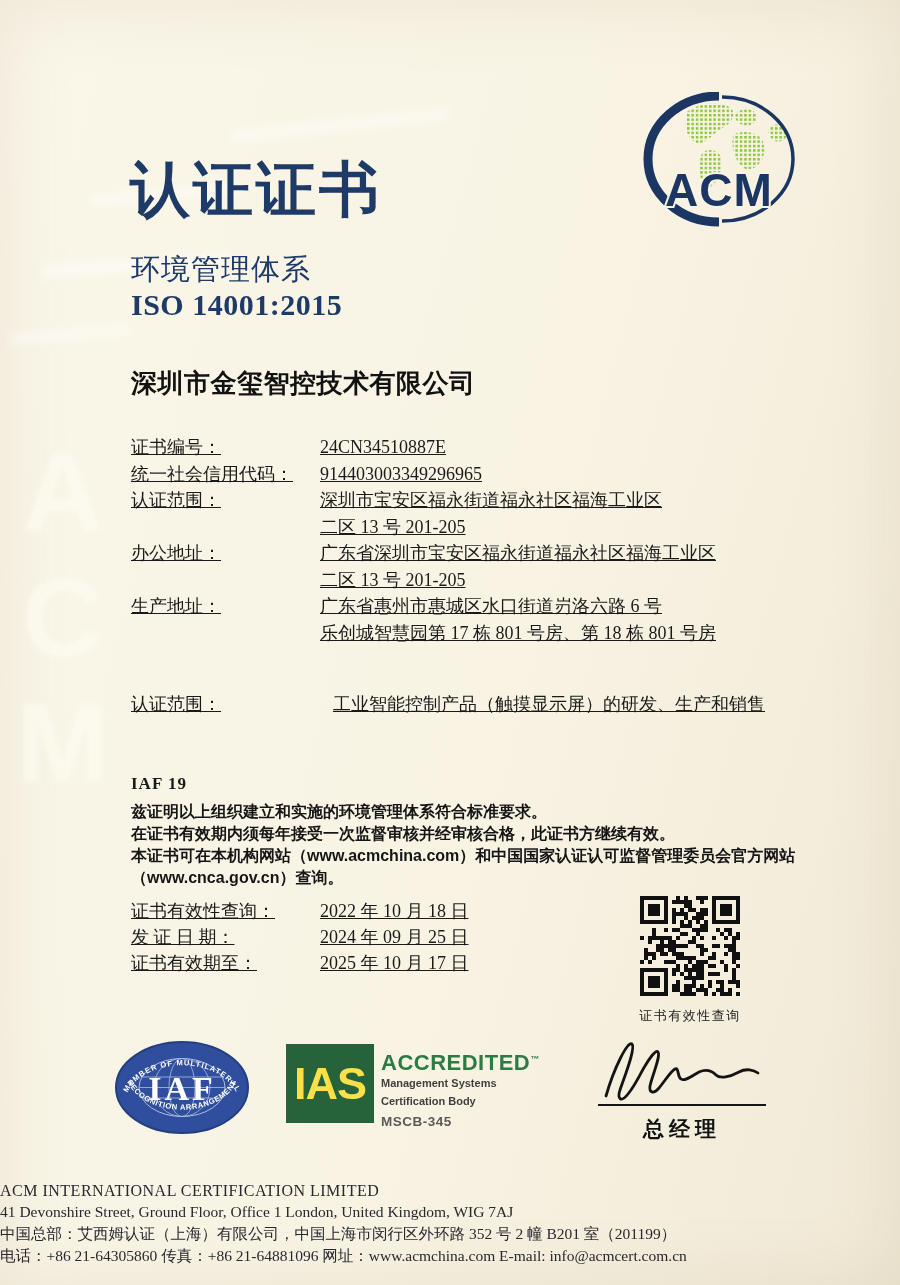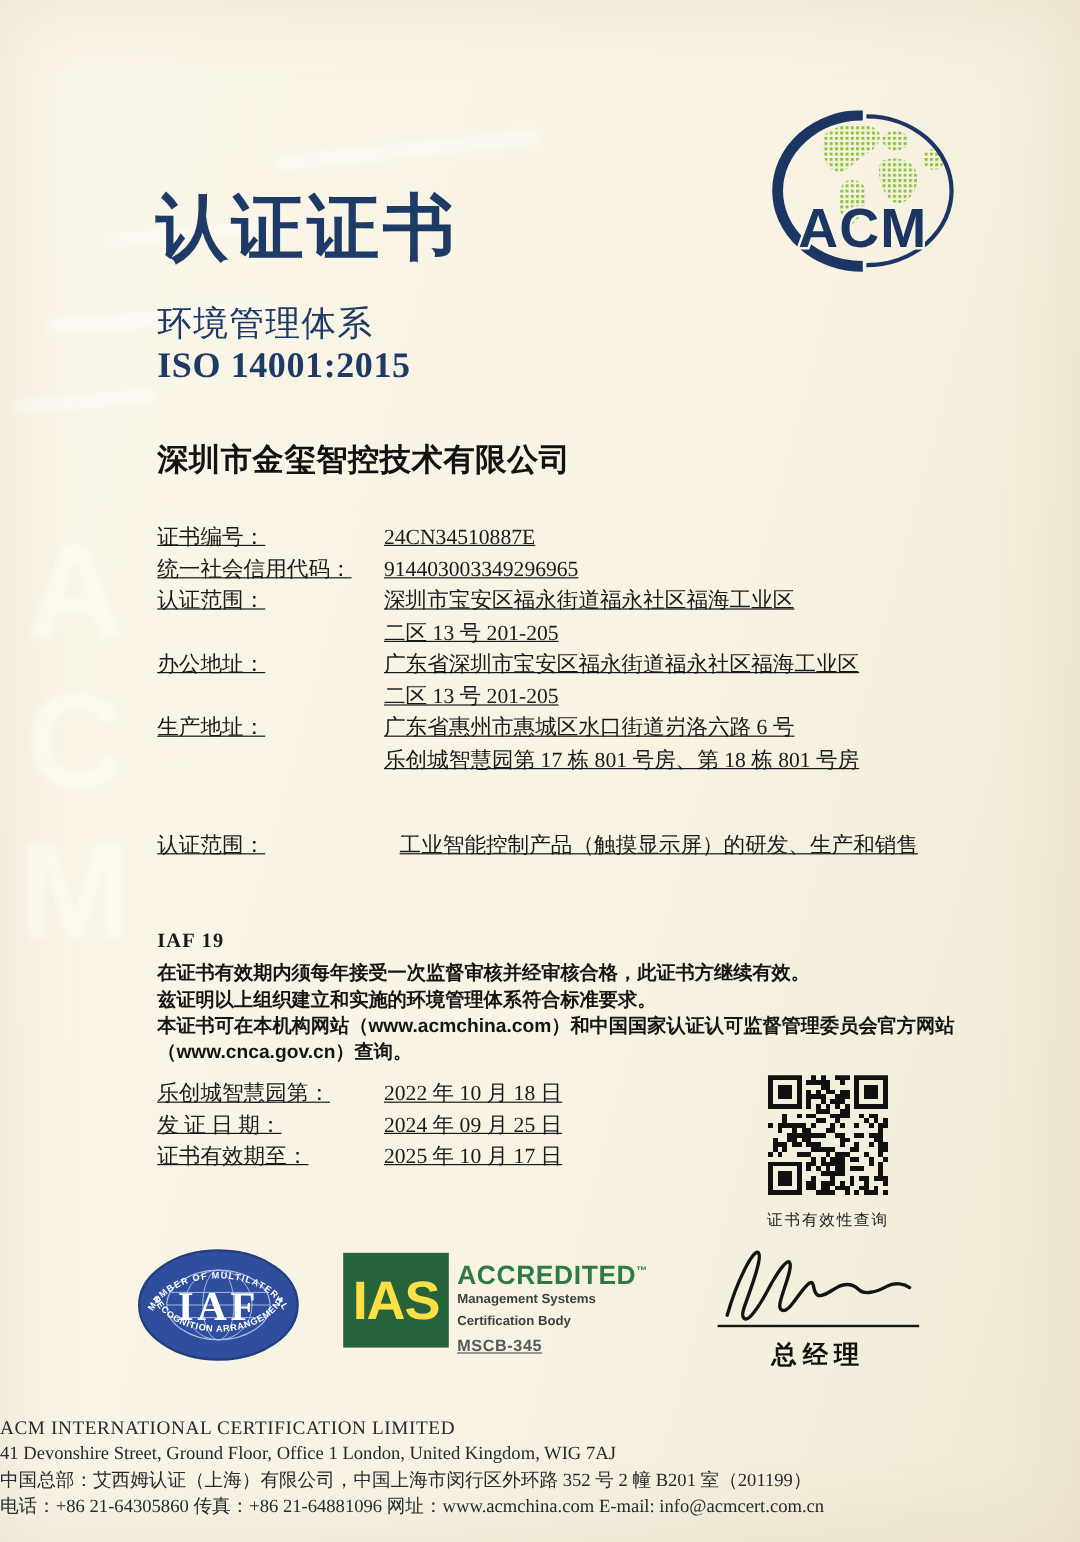--- a/index.html
+++ b/index.html
@@ -49,21 +49,21 @@
   
   .iaf-logo { position:absolute; left:114px; top:1040px; width:136px; height:95px; }
   .ias-wrap { position:absolute; left:286px; top:1044px; display:flex; align-items:flex-start; }
   .ias-box { width:88px; height:79px; background:#26633a; color:#fde047; display:flex;
     align-items:center; justify-content:center;
     font-family:"Liberation Sans","DejaVu Sans",sans-serif; font-weight:bold; font-size:45px; letter-spacing:-1px; }
   .ias-text { margin-left:7px; font-family:"Liberation Sans","DejaVu Sans",sans-serif; padding-top:3px; }
   .ias-accredited { color:#2e7a45; font-weight:bold; font-size:22px; letter-spacing:0.5px; line-height:24px;text-align:center; }
   .ias-accredited sup { font-size:9px; }
   .ias-sub { color:#3f3f3f; font-weight:bold; font-size:11px; line-height:17.5px; }
-  .ias-mscb { color:#5a5a5a; font-weight:bold; font-size:13.5px; margin-top:4px; letter-spacing:0.5px;text-decoration:underline; }
+  .ias-mscb { color:#5a5a5a; font-weight:bold; font-size:13.5px; margin-top:4px; letter-spacing:0.5px; }
   
   .sign-wrap { position:absolute; left:598px; top:1032px; width:168px; text-align:center; }
   .sign-svg { display:block; width:168px; height:72px; }
   .sign-line { border-bottom:2px solid #151515; }
   .sign-title { margin-top:9px; font-size:21px; font-weight:bold; letter-spacing:5px;
     font-family:"Liberation Sans","DejaVu Sans",sans-serif; color:#111; }
   
   .footer { position:absolute; left:0; top:1180px; width:100%; color:#28282f; }
   .footer .f1 { font-size:16px; letter-spacing:0.5px; line-height:21px; }
   .footer .fl { font-size:15.5px; line-height:22px; }
@@ -134,29 +134,29 @@
       </div>
     </div>
     <div class="drow scope-row">
       <div class="lbl">认证范围：</div>
       <div class="val">工业智能控制产品（触摸显示屏）的研发、生产和销售</div>
     </div>
   </div>
 
   <div class="statement">
     <div class="iaf-code">IAF 19</div>
+    <div class="st-line">兹证明以上组织建立和实施的环境管理体系符合标准要求。</div>
     <div class="st-line">在证书有效期内须每年接受一次监督审核并经审核合格，此证书方继续有效。</div>
-    <div class="st-line">兹证明以上组织建立和实施的环境管理体系符合标准要求。</div>
     <div class="st-line">本证书可在本机构网站（www.acmchina.com）和中国国家认证认可监督管理委员会官方网站</div>
     <div class="st-line">（www.cnca.gov.cn）查询。</div>
   </div>
 
   <div class="dates">
     <div class="drow">
-      <div class="lbl">乐创城智慧园第：</div>
+      <div class="lbl">证书有效性查询：</div>
       <div class="val">2022 年 10 月 18 日</div>
     </div>
     <div class="drow">
       <div class="lbl">发 证 日 期：</div>
       <div class="val">2024 年 09 月 25 日</div>
     </div>
     <div class="drow">
       <div class="lbl">证书有效期至：</div>
       <div class="val">2025 年 10 月 17 日</div>
     </div>

